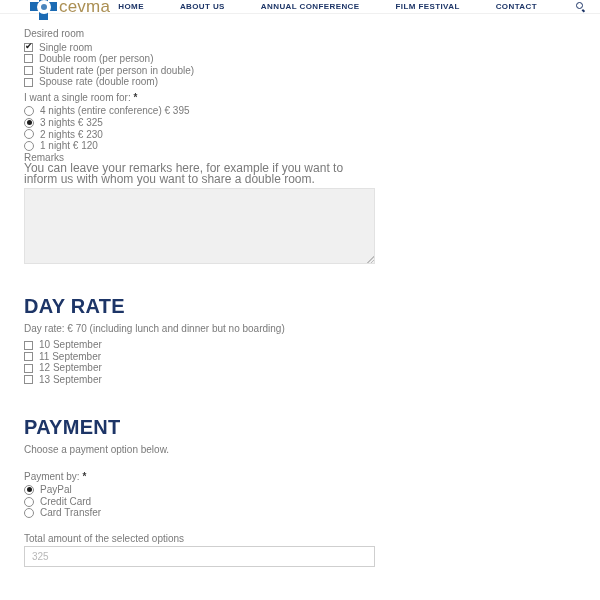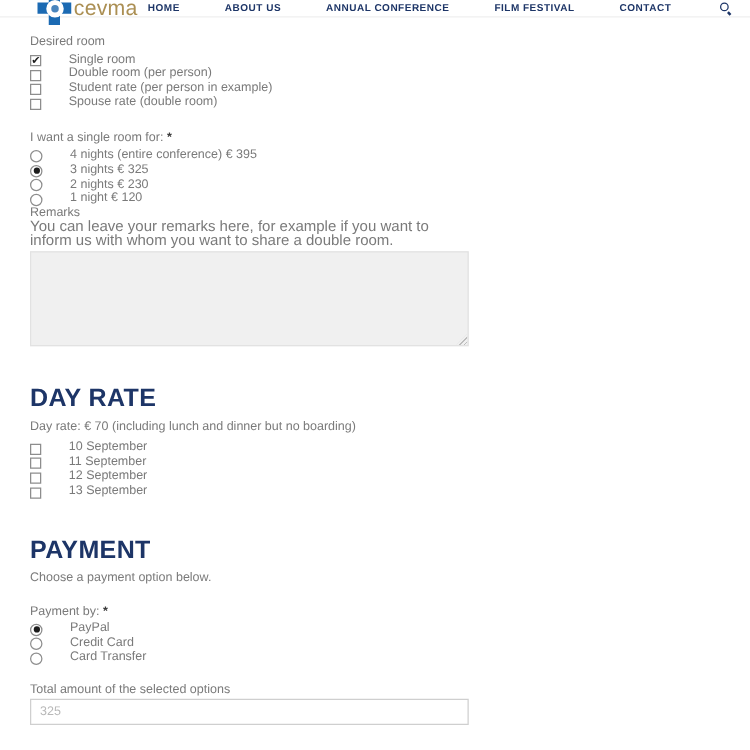--- a/index.html
+++ b/index.html
@@ -34,41 +34,41 @@
   .search-icon .handle {
     position:absolute; left:8px; top:8px; width:3px; height:1.7px;
     background:#1d3567; transform:rotate(45deg); transform-origin:0 0;
   }
 
   
   .content { padding:8px 0 0 24px; width:375px; color:#7a7a7a; }
   .field-label { font-size:10px; color:#7a7a7a; line-height:11.5px; }
   .asterisk { color:#3a3a3a; font-weight:bold; }
 
-  .opt-row { display:flex; align-items:flex-end; gap:22px; line-height:11.6px; height:11.6px; }
+  .opt-row { display:flex; align-items:center; gap:6px; line-height:11.6px; height:11.6px; }
   .opt-label { font-size:10px; color:#7a7a7a; }
 
   .checkbox {
     position:relative; width:9px; height:9px; border:1px solid #8d8d8d;
     background:#fff; flex:0 0 9px; cursor:pointer;
   }
   .checkbox.checked::after {
     content:"\2714"; position:absolute; left:0px; top:-2.5px;
     font-size:9px; color:#1c1c1c;
   }
   .radio {
     position:relative; width:10px; height:10px; border:1px solid #8d8d8d;
     border-radius:50%; background:#fff; flex:0 0 10px; cursor:pointer;
   }
   .radio.checked::after {
     content:""; position:absolute; left:1.5px; top:1.5px; width:5px; height:5px;
     border-radius:50%; background:#1c1c1c;
   }
 
-  .mt-group { margin-top:17px; }
+  .mt-group { margin-top:4px; }
   .opts { margin-top:2px; }
 
   .remarks-label { }
   .remarks-desc { font-size:12px; color:#7a7a7a; line-height:11px; max-width:351px; }
   .remarks-textarea {
     margin-top:3px; width:351px; height:76px; resize:none;
     background:#f0f0f0; border:1px solid #e2e2e2; outline:none;
     font-family:"Liberation Sans", sans-serif; font-size:10px; color:#555;
     position:relative; display:block;
   }
@@ -128,21 +128,21 @@
     <div class="opt-row">
       <span class="checkbox checked"></span>
       <span class="opt-label">Single room</span>
     </div>
     <div class="opt-row">
       <span class="checkbox"></span>
       <span class="opt-label">Double room (per person)</span>
     </div>
     <div class="opt-row">
       <span class="checkbox"></span>
-      <span class="opt-label">Student rate (per person in example)</span>
+      <span class="opt-label">Student rate (per person in double)</span>
     </div>
     <div class="opt-row">
       <span class="checkbox"></span>
       <span class="opt-label">Spouse rate (double room)</span>
     </div>
   </div>
 
   <div class="field-label mt-group">
     <span>I want a single room for:</span>
     <span class="asterisk">*</span>

